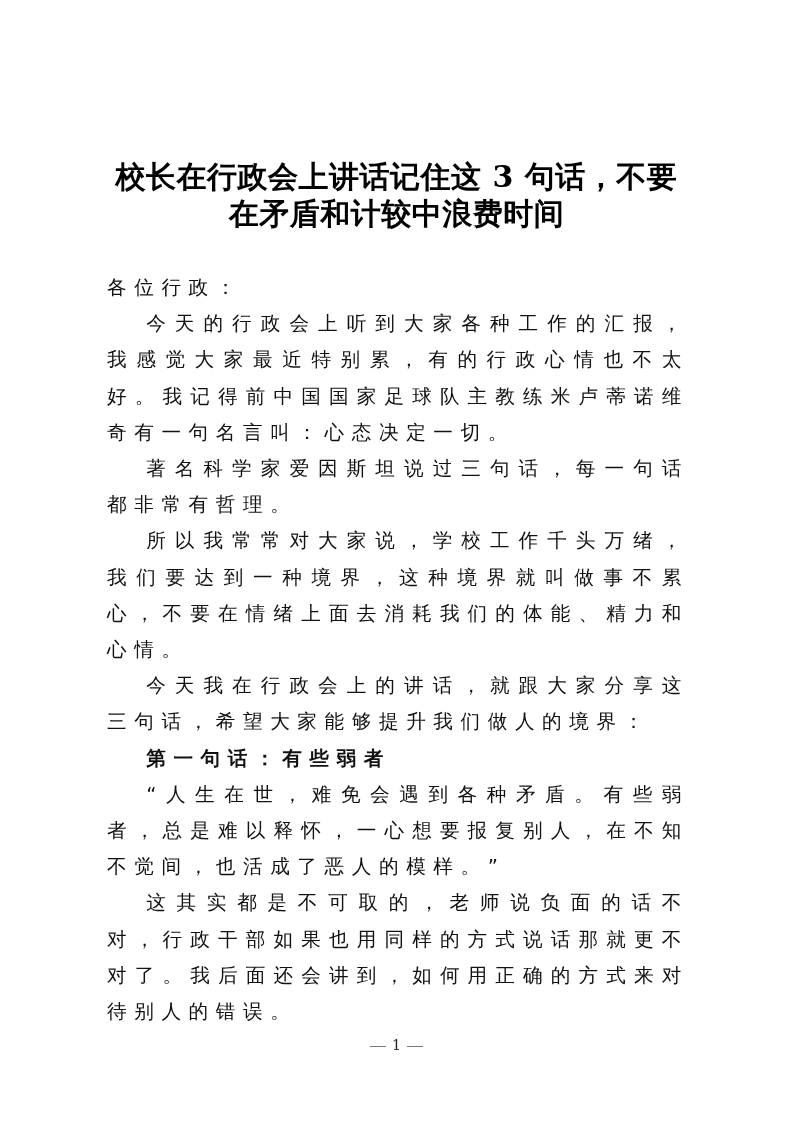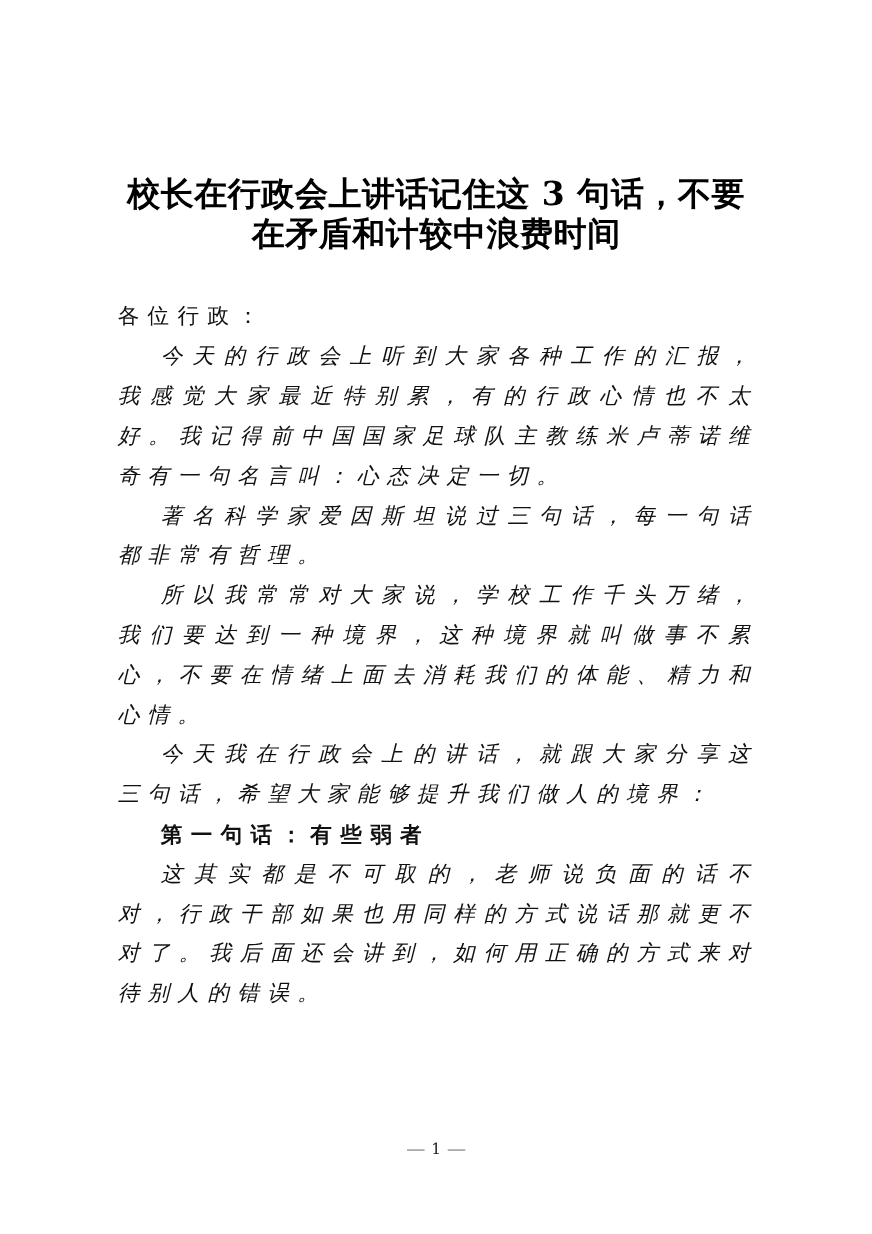--- a/index.html
+++ b/index.html
@@ -9,21 +9,21 @@
     position: absolute; left: 90px; top: 158px; width: 613px;
     text-align: center; font-family: "DejaVu Serif", serif; font-weight: bold;
     font-size: 30px; line-height: 37px; color: #000; letter-spacing: 0.5px;
   }
   .body {
     position: absolute; left: 107px; top: 270px; width: 582px;
     font-family: "DejaVu Sans", sans-serif; font-size: 19.6px; line-height: 36.2px;
     color: #111; letter-spacing: 7.6px; text-align: justify;
   }
   .body p { margin: 0; }
-  .body p.indent { text-indent: 2em; font-style: italic; }
+  .body p.indent { text-indent: 2em; }
   .body p.heading { font-weight: bold; text-indent: 2em; }
   .footer {
     position: absolute; left: 0; top: 1037px; width: 793px; text-align: center;
     font-family: "DejaVu Serif", serif; font-size: 14px; color: #222;
   }
   .footer .dash { display: inline-block; width: 16px; height: 1px; background: #777; vertical-align: middle; margin: 0 6px; }
 </style>
 </head>
 <body>
 
@@ -33,19 +33,20 @@
     <div>在矛盾和计较中浪费时间</div>
   </div>
 
   <div class="body">
     <p>各位行政：</p>
     <p class="indent">今天的行政会上听到大家各种工作的汇报，我感觉大家最近特别累，有的行政心情也不太好。我记得前中国国家足球队主教练米卢蒂诺维奇有一句名言叫：心态决定一切。</p>
     <p class="indent">著名科学家爱因斯坦说过三句话，每一句话都非常有哲理。</p>
     <p class="indent">所以我常常对大家说，学校工作千头万绪，我们要达到一种境界，这种境界就叫做事不累心，不要在情绪上面去消耗我们的体能、精力和心情。</p>
     <p class="indent">今天我在行政会上的讲话，就跟大家分享这三句话，希望大家能够提升我们做人的境界：</p>
     <p class="heading">第一句话：有些弱者</p>
+    <p class="indent">“人生在世，难免会遇到各种矛盾。有些弱者，总是难以释怀，一心想要报复别人，在不知不觉间，也活成了恶人的模样。”</p>
     <p class="indent">这其实都是不可取的，老师说负面的话不对，行政干部如果也用同样的方式说话那就更不对了。我后面还会讲到，如何用正确的方式来对待别人的错误。</p>
   </div>
 
   <div class="footer">
     <span class="dash"></span><span>1</span><span class="dash"></span>
   </div>
 </div>
 
 </body></html>

